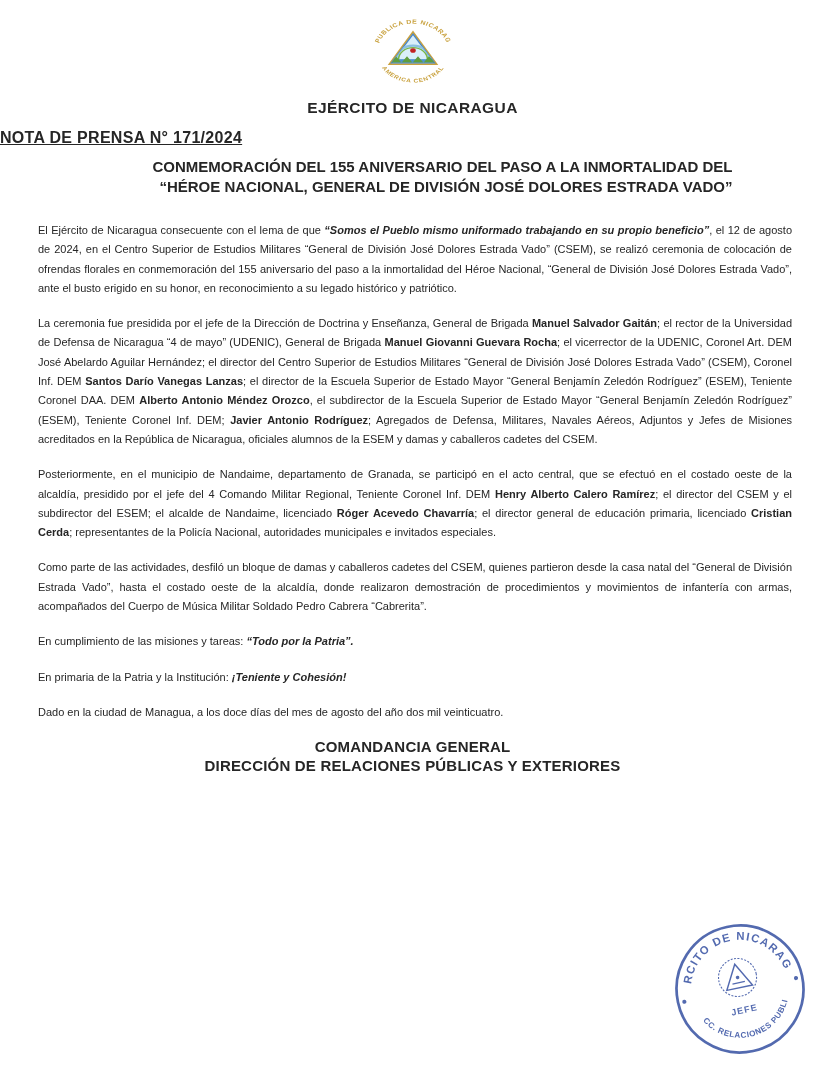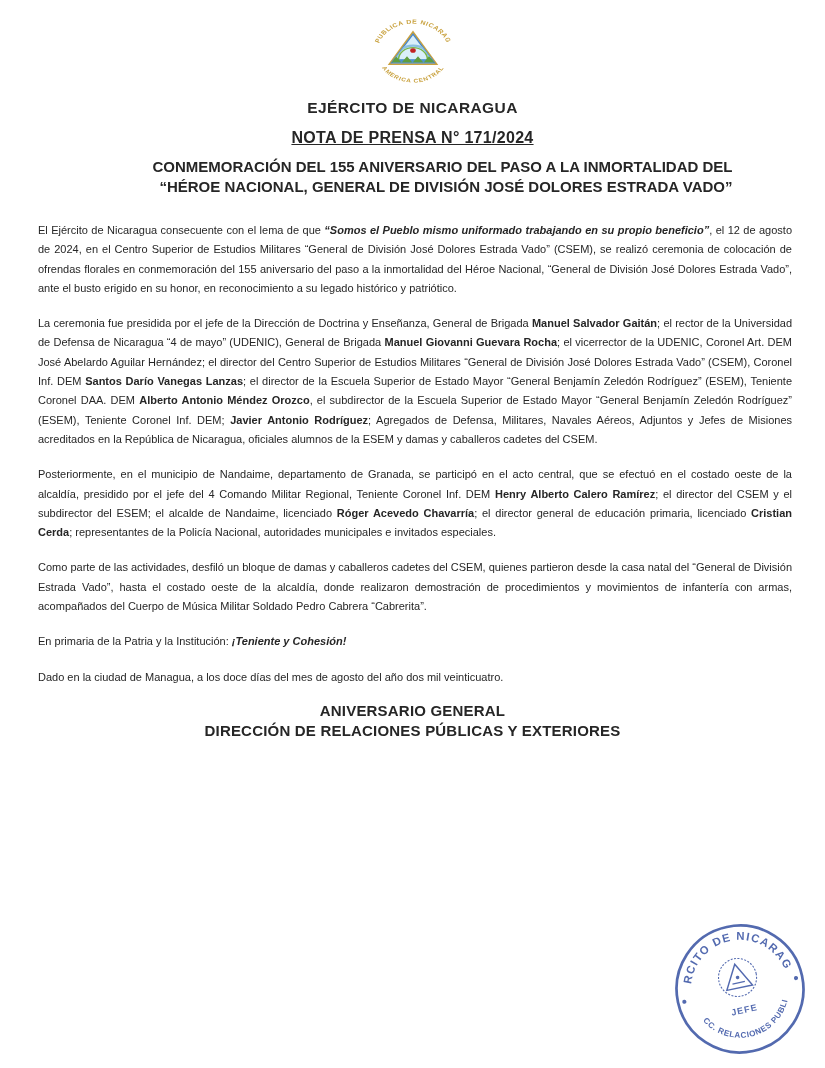--- a/index.html
+++ b/index.html
@@ -29,21 +29,20 @@
   }
   .emblem svg { width: 100%; height: 100%; }
   h1.org {
     text-align: center;
     font-size: 15.5px;
     font-weight: bold;
     letter-spacing: 0.4px;
     margin-top: 5px;
   }
   h2.doc-number {
-    text-align: center;
     font-size: 16px;
     font-weight: bold;
     text-decoration: underline;
     margin-top: 12px;
     letter-spacing: 0.3px;
   }
   h3.subject {
     text-align: right;
     font-size: 15px;
     font-weight: bold;
@@ -116,26 +115,27 @@
 
   <h1 class="org">EJÉRCITO DE NICARAGUA</h1>
   <h2 class="doc-number">NOTA DE PRENSA N° 171/2024</h2>
   <h3 class="subject">CONMEMORACIÓN DEL 155 ANIVERSARIO DEL PASO A LA INMORTALIDAD DEL “HÉROE NACIONAL, GENERAL DE DIVISIÓN JOSÉ DOLORES ESTRADA VADO”</h3>
 
   <div class="body-text">
     <p><span class="seg-normal">El Ejército de Nicaragua consecuente con el lema de que </span><span class="seg-bold-italic">“Somos el Pueblo mismo uniformado trabajando en su propio beneficio”</span><span class="seg-normal">, el 12 de agosto de 2024, en el Centro Superior de Estudios Militares “General de División José Dolores Estrada Vado” (CSEM), se realizó ceremonia de colocación de ofrendas florales en conmemoración del 155 aniversario del paso a la inmortalidad del Héroe Nacional, “General de División José Dolores Estrada Vado”, ante el busto erigido en su honor, en reconocimiento a su legado histórico y patriótico.</span></p>
     <p><span class="seg-normal">La ceremonia fue presidida por el jefe de la Dirección de Doctrina y Enseñanza, General de Brigada </span><span class="seg-bold">Manuel Salvador Gaitán</span><span class="seg-normal">; el rector de la Universidad de Defensa de Nicaragua “4 de mayo” (UDENIC), General de Brigada </span><span class="seg-bold">Manuel Giovanni Guevara Rocha</span><span class="seg-normal">; el vicerrector de la UDENIC, Coronel Art. DEM José Abelardo Aguilar Hernández; el director del Centro Superior de Estudios Militares “General de División José Dolores Estrada Vado” (CSEM), Coronel Inf. DEM </span><span class="seg-bold">Santos Darío Vanegas Lanzas</span><span class="seg-normal">; el director de la Escuela Superior de Estado Mayor “General Benjamín Zeledón Rodríguez” (ESEM), Teniente Coronel DAA. DEM </span><span class="seg-bold">Alberto Antonio Méndez Orozco</span><span class="seg-normal">, el subdirector de la Escuela Superior de Estado Mayor “General Benjamín Zeledón Rodríguez” (ESEM), Teniente Coronel Inf. DEM; </span><span class="seg-bold">Javier Antonio Rodríguez</span><span class="seg-normal">; Agregados de Defensa, Militares, Navales Aéreos, Adjuntos y Jefes de Misiones acreditados en la República de Nicaragua, oficiales alumnos de la ESEM y damas y caballeros cadetes del CSEM.</span></p>
     <p><span class="seg-normal">Posteriormente, en el municipio de Nandaime, departamento de Granada, se participó en el acto central, que se efectuó en el costado oeste de la alcaldía, presidido por el jefe del 4 Comando Militar Regional, Teniente Coronel Inf. DEM </span><span class="seg-bold">Henry Alberto Calero Ramírez</span><span class="seg-normal">; el director del CSEM y el subdirector del ESEM; el alcalde de Nandaime, licenciado </span><span class="seg-bold">Róger Acevedo Chavarría</span><span class="seg-normal">; el director general de educación primaria, licenciado </span><span class="seg-bold">Cristian Cerda</span><span class="seg-normal">; representantes de la Policía Nacional, autoridades municipales e invitados especiales.</span></p>
     <p><span class="seg-normal">Como parte de las actividades, desfiló un bloque de damas y caballeros cadetes del CSEM, quienes partieron desde la casa natal del “General de División Estrada Vado”, hasta el costado oeste de la alcaldía, donde realizaron demostración de procedimientos y movimientos de infantería con armas, acompañados del Cuerpo de Música Militar Soldado Pedro Cabrera “Cabrerita”.</span></p>
+    <p><span class="seg-normal">En cumplimiento de las misiones y tareas: </span><span class="seg-bold-italic">“Todo por la Patria”.</span></p>
     <p><span class="seg-normal">En primaria de la Patria y la Institución: </span><span class="seg-bold-italic">¡Teniente y Cohesión!</span></p>
     <p><span class="seg-normal">Dado en la ciudad de Managua, a los doce días del mes de agosto del año dos mil veinticuatro.</span></p>
   </div>
 
   <div class="footer">
-    <div>ANIVERSARIO GENERAL</div>
+    <div>COMANDANCIA GENERAL</div>
     <div>DIRECCIÓN DE RELACIONES PÚBLICAS Y EXTERIORES</div>
   </div>
 
   <div class="stamp">
     <svg viewBox="0 0 170 170" aria-hidden="true">
       <defs>
         <path id="stampTop" d="M 32.8,71 A 54,54 0 0 1 137.2,71" fill="none"></path>
         <path id="stampBottom" d="M 36.1,107.8 A 54,54 0 0 0 133.9,107.8" fill="none"></path>
       </defs>
       <g transform="rotate(-12 85 85)" fill="none" stroke="none">

